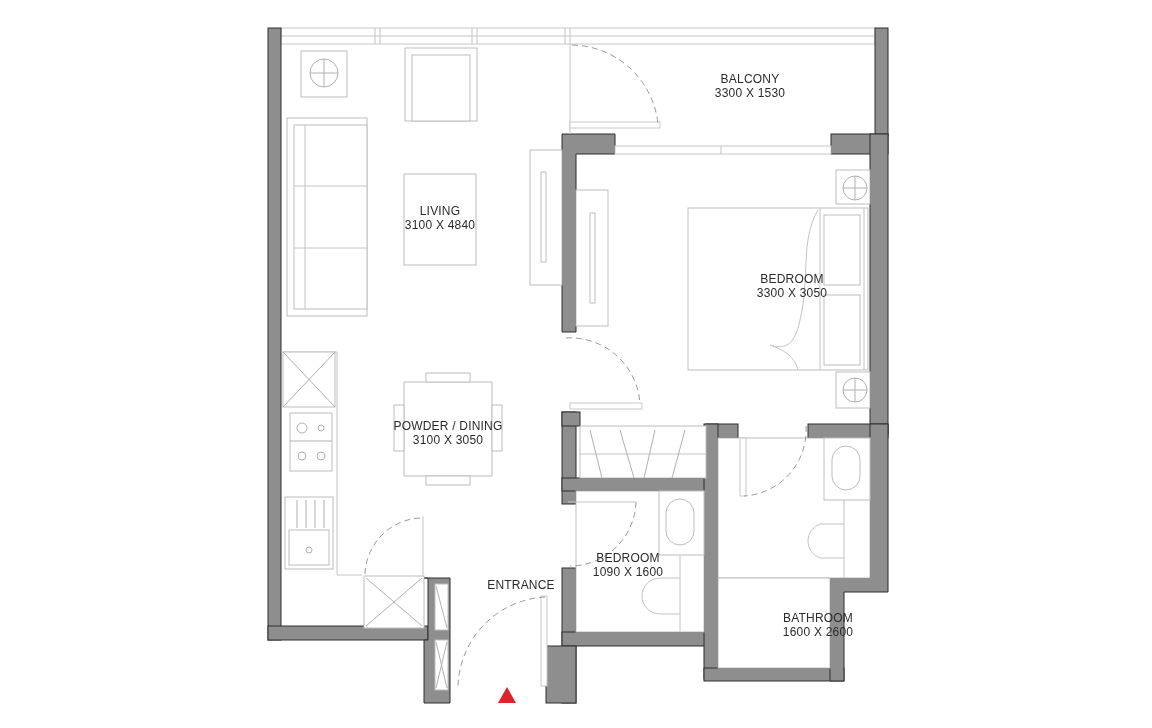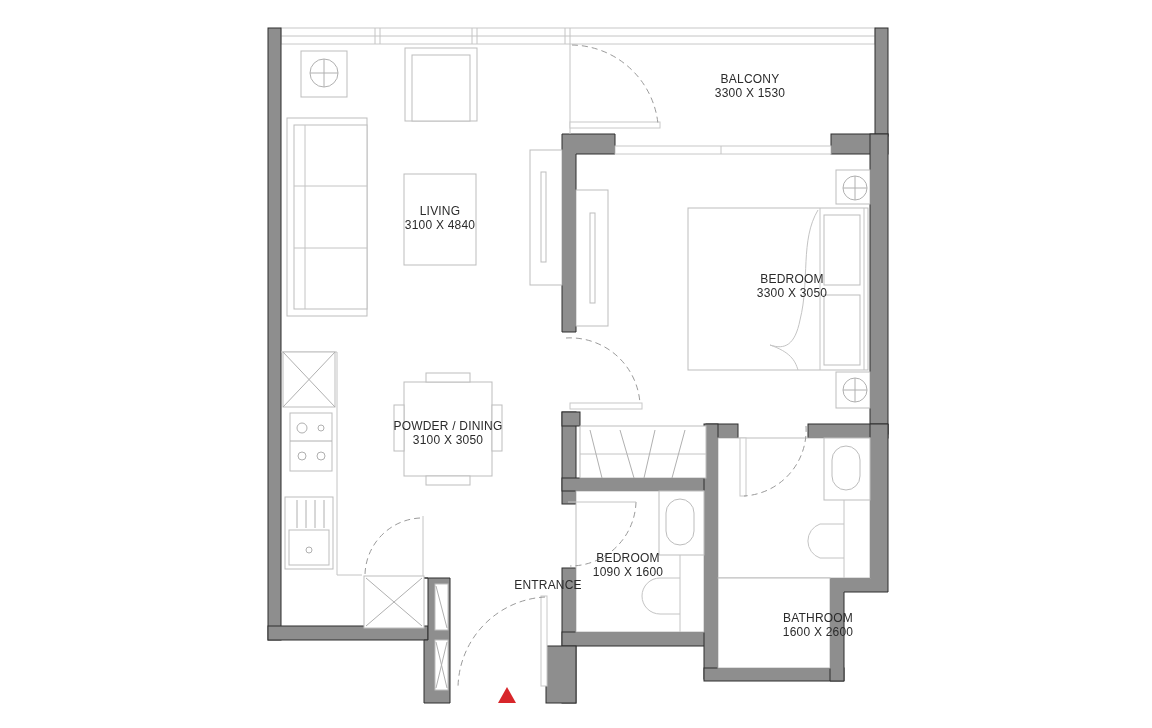--- a/index.html
+++ b/index.html
@@ -224,17 +224,17 @@
   <span>3100 X 3050</span>
 </div>
 <div class="label" style="left:628px; top:551px;">
   <span>BEDROOM</span>
   <span>1090 X 1600</span>
 </div>
 <div class="label" style="left:773px; top:611px;margin-left:45px;">
   <span>BATHROOM</span>
   <span>1600 X 2600</span>
 </div>
-<div class="label" style="left:532px; top:578px;padding-left:32px;">
+<div class="label" style="left:505px; top:578px;padding-left:32px;">
   <span>ENTRANCE</span>
 </div>
 
 <div class="entry-marker"></div>
 
 </body></html>

